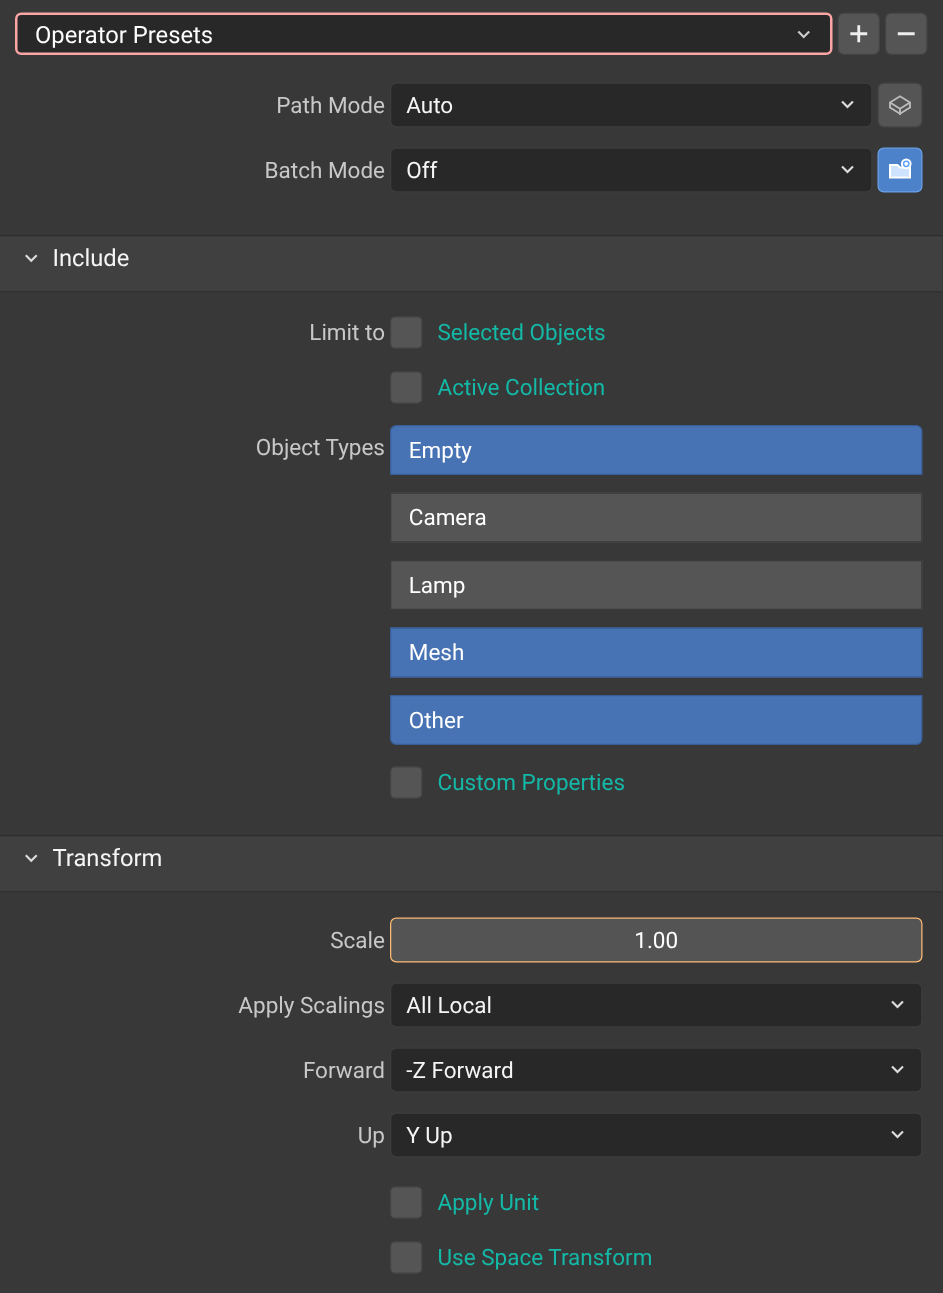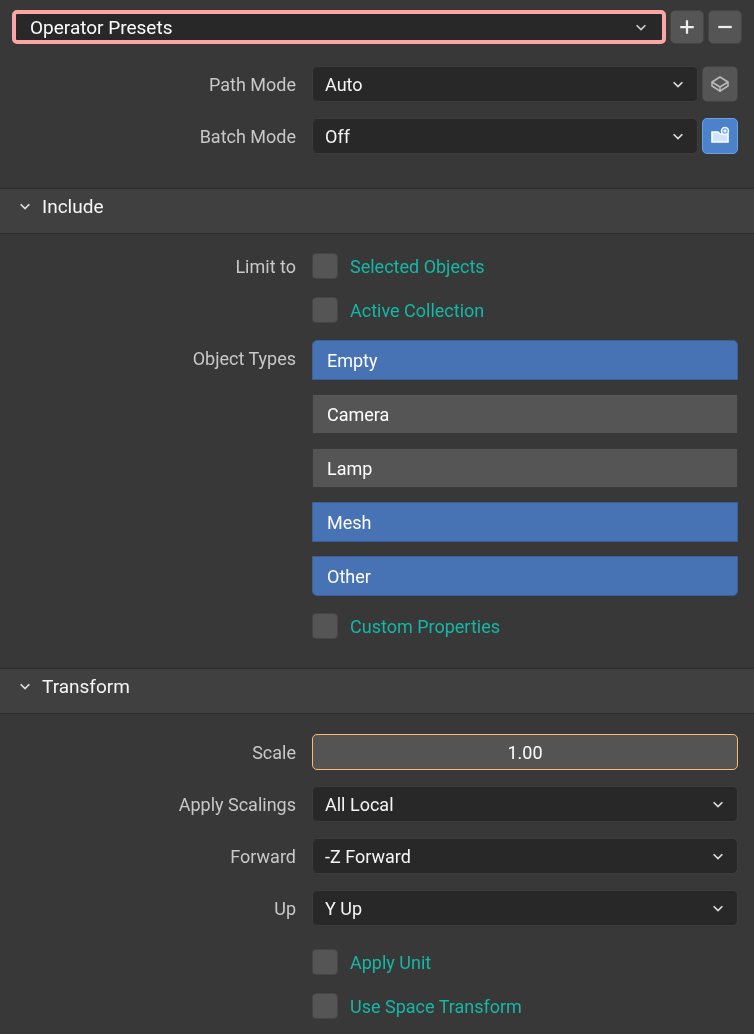--- a/index.html
+++ b/index.html
@@ -1,26 +1,26 @@
 <!DOCTYPE html>
 <html><head>
 <meta charset="utf-8">
 <style>
 *{box-sizing:border-box;margin:0;padding:0;font-family:-apple-system,BlinkMacSystemFont,"Segoe UI",Roboto,sans-serif}
 body{background:#383838;color:#e0e0e0;font-size:17px;width:754px;height:1034px;overflow:hidden}
 .panel{padding:10px 12px 0 12px}
 .preset-row{display:flex;gap:4px;margin-bottom:20px}
-.dropdown{background:#282828;border:4px solid #fca5a5;border-radius:5px;height:34px;display:flex;align-items:center;padding:0 10px;color:#fdfdfd;cursor:pointer;position:relative}
+.dropdown{background:#282828;border:2px solid #fca5a5;border-radius:5px;height:34px;display:flex;align-items:center;padding:0 10px;color:#fdfdfd;cursor:pointer;position:relative}
 .dropdown.preset{flex:1;font-size:19px;padding:0 14px}
 .dropdown .chev{margin-left:auto;opacity:.9}
 .sq-btn{width:34px;height:34px;background:#555;border:1px solid #444;border-radius:5px;display:flex;align-items:center;justify-content:center;cursor:pointer;color:#eee}
 .sq-btn svg{width:18px;height:18px}
 .form{padding:0 12px}
 .row{display:flex;align-items:center;height:40px;margin-bottom:12px}
-.lbl{flex:0 0 300px;text-align:right;padding-right:16px;color:#c8c8c8;font-size:18px}
+.lbl{flex:0 0 300px;text-align:right;padding-right:4px;color:#c8c8c8;font-size:18px}
 .ctrl{flex:1;display:flex;gap:4px;align-items:center;padding-right:4px}
 .select{flex:1;background:#282828;border:1px solid #3d3d3d;border-radius:5px;height:36px;display:flex;align-items:center;padding:0 12px;color:#f5f5f5;cursor:pointer;font-size:18px}
 .select .chev{margin-left:auto}
 .icon-btn{width:36px;height:36px;background:#555;border:1px solid #444;border-radius:5px;display:flex;align-items:center;justify-content:center;cursor:pointer}
 .icon-btn.active{background:#4b82ca;border-color:#6aa0e8}
 .icon-btn svg{width:20px;height:20px}
 .section-hdr{display:flex;gap:10px;padding:6px 18px;background:#404040;border-top:1px solid #2c2c2c;border-bottom:1px solid #2c2c2c;cursor:pointer;font-size:19px;color:#f5f5f5;height:46px;margin-bottom:10px}
 .section-hdr .chev{opacity:.9}
 .sub{padding:0 12px}
 .cb-row{display:flex;align-items:center;height:44px}

